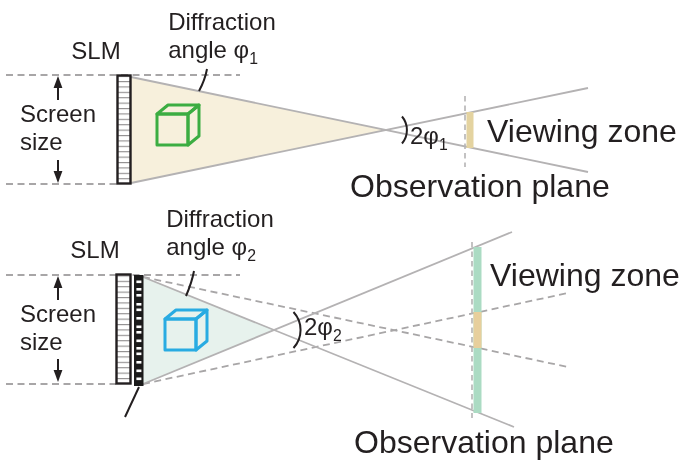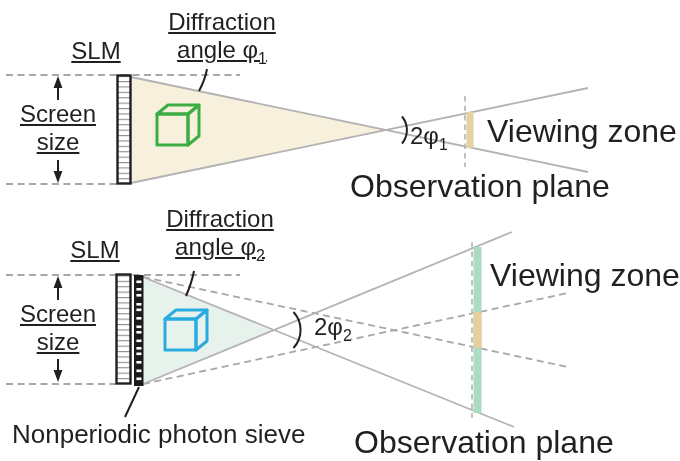--- a/index.html
+++ b/index.html
@@ -2,21 +2,21 @@
 <html style="--text: #231F20; --beam-cream: #F7F0DC; --beam-mint: #E7F2ED; --bar-tan: #E4D3A0; --bar-tan2: #E7CF9C; --bar-mint: #ABDBC3; --cube-green: #3CAD42; --cube-cyan: #29ABE2; --line-gray: #B4B2B3;"><head>
 <meta charset="utf-8">
 <style>
   html,body{margin:0;padding:0;background:#fff;}
   .fig{
     position:relative;width:680px;height:461px;background:#fff;overflow:hidden;
     font-family:"Liberation Sans","DejaVu Sans",sans-serif;color:var(--text,#231F20);
   }
   .fig svg{position:absolute;left:0;top:0;}
   .lbl{position:absolute;white-space:nowrap;font-size:24px;line-height:1.18;}
-  .ctr{transform:translateX(-50%);text-align:center;text-decoration:underline;}
+  .ctr{transform:translateX(-50%);text-align:left;}
   .lbl sub{font-size:0.66em;line-height:0;}
   .big{font-size:32px;}
   
   .dashline{stroke:#A8A6A7;stroke-width:1.8;stroke-dasharray:7 4.5;fill:none;}
   .obsline{stroke:#B5B3B4;stroke-width:1.6;stroke-dasharray:5.5 4;fill:none;}
   .solidline{stroke:#B4B2B3;stroke-width:1.8;fill:none;}
   .beam-top{fill:var(--beam-cream,#F7F0DC);}
   .beam-bot{fill:var(--beam-mint,#E7F2ED);}
   .bar-tan{fill:var(--bar-tan,#E4D3A0);}
   .bar-tan2{fill:var(--bar-tan2,#E7CF9C);}
@@ -151,21 +151,20 @@
   <div class="lbl ctr" style="left:220px;top:205px;">
     <span>Diffraction</span><br>
     <span>angle φ</span><sub>2</sub>
   </div>
 
   <div class="lbl ctr" style="left:58px;top:300px;">
     <span>Screen</span><br>
     <span>size</span>
   </div>
 
-  <div class="lbl" style="left:314px;top:313px;"><span>2φ</span><sub>2</sub></div>
+  <div class="lbl" style="left:304px;top:313px;"><span>2φ</span><sub>2</sub></div>
 
   <div class="lbl big" style="left:490px;top:257px;"><span>Viewing zone</span></div>
 
   <div class="lbl big" style="left:354px;top:424px;"><span>Observation plane</span></div>
 
-  <div class="lbl" style="left:12px;top:419px;font-size:26px;"><span>Nonperiodic photon sieve</span></div>
 
 </div>
 
 </body></html>

